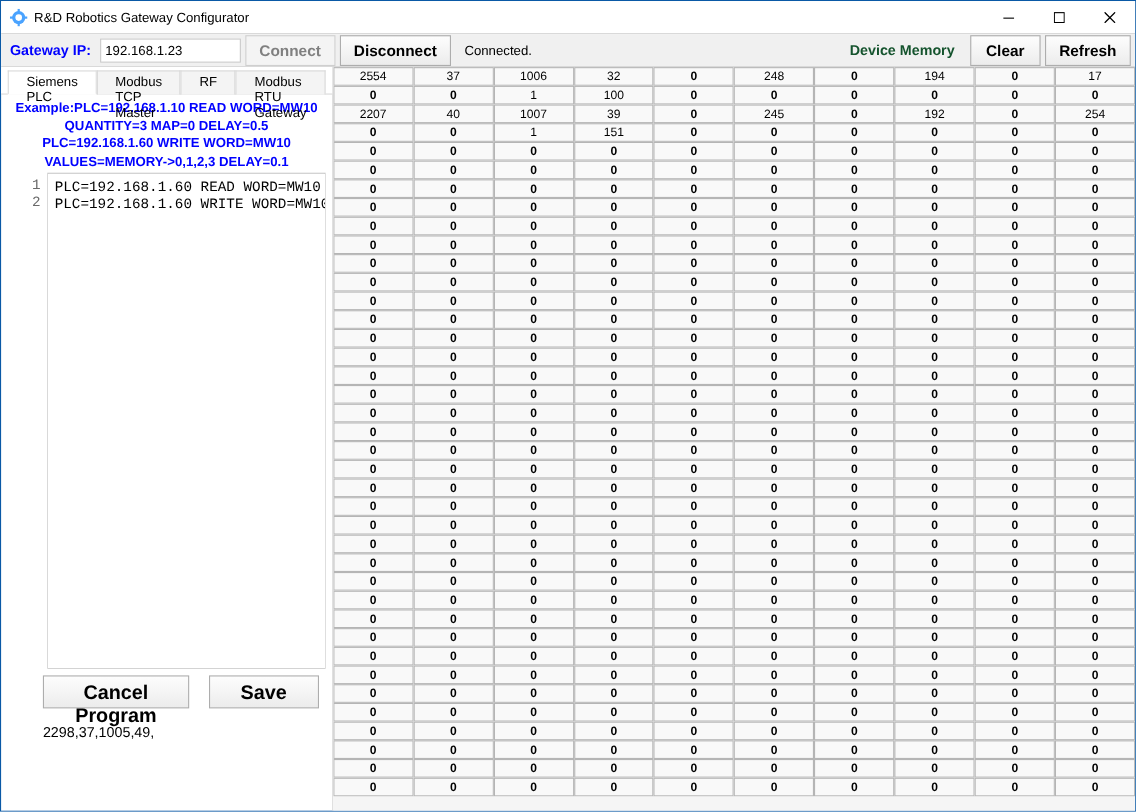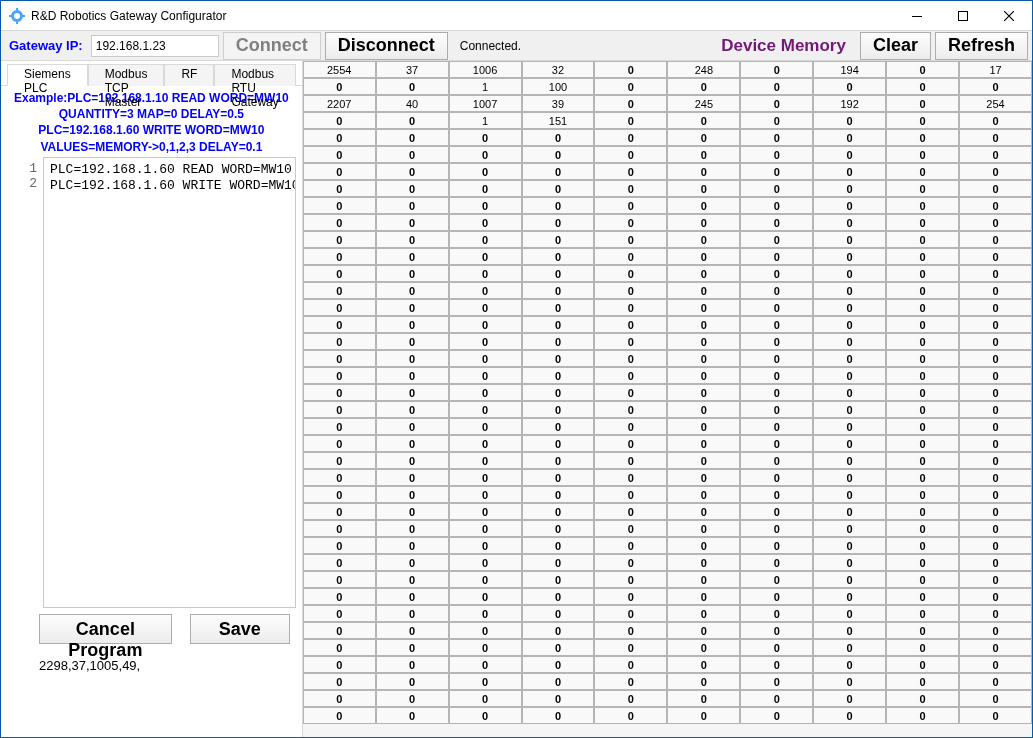--- a/index.html
+++ b/index.html
@@ -11,25 +11,25 @@
   .titlebar .icon svg { display:block; }
   .titlebar .title { flex:0 0 auto; font-size:12px; color:#000; }
   .titlebar .spacer { flex:1 1 auto; }
   .titlebar .winbtn { width:46px; height:30px; display:flex; align-items:center; justify-content:center; color:#000; }
   .titlebar .winbtn svg { width:10px; height:10px; }
 
   
   .menubar { height:30px; background:#f0f0f0; border-bottom:1px solid #d9d9d9; display:flex; align-items:center; padding:0 4px 0 8px; gap:4px; }
   .lblGatewayIP { color:#0000ff; font-weight:bold; font-size:13px; padding-right:4px; }
   .ipbox { width:128px; height:22px; border:1px solid #c9c9c9; background:#fff; padding:2px 4px; font-size:12px; }
-  .toolbtn { height:28px; padding:2px 12px; background:linear-gradient(#fdfdfd,#ececec); border:1px solid #adadad; font-size:18px; font-weight:bold; cursor:pointer; }
+  .toolbtn { height:28px; padding:2px 12px; background:linear-gradient(#fdfdfd,#ececec); border:1px solid #adadad; font-size:14px; font-weight:bold; cursor:pointer; }
   .toolbtn:disabled { color:#808080; background:#f4f4f4; border-color:#cfcfcf; cursor:default; }
   .statuslbl { padding:0 8px; font-size:12px; color:#000; }
   .menuspacer { flex:1 1 auto; }
-  .memtitle { color:#701a75; font-weight:bold; font-size:17px; padding:0 10px; }
+  .memtitle { color:#14532d; font-weight:bold; font-size:13px; padding:0 10px; }
 
   
   .mainrow { flex:1 1 auto; display:flex; height:calc(100% - 60px); }
   .leftpane { width:732px; display:flex; flex-direction:column; border-right:1px solid #d9d9d9; }
   .splitter { width:5px; background:#f0f0f0; cursor:col-resize; }
   .rightpane { flex:1 1 auto; background:#f5f5f5; overflow:hidden; }
 
   
   .tabstrip { height:24px; display:flex; align-items:flex-end; padding:6px 6px 0 6px; gap:0; background:#fff; }
   .tab { height:22px; padding:2px 16px; font-size:12px; border:1px solid #d9d9d9; border-bottom:none; background:#f4f4f4; color:#000; cursor:pointer; position:relative; top:1px; }

